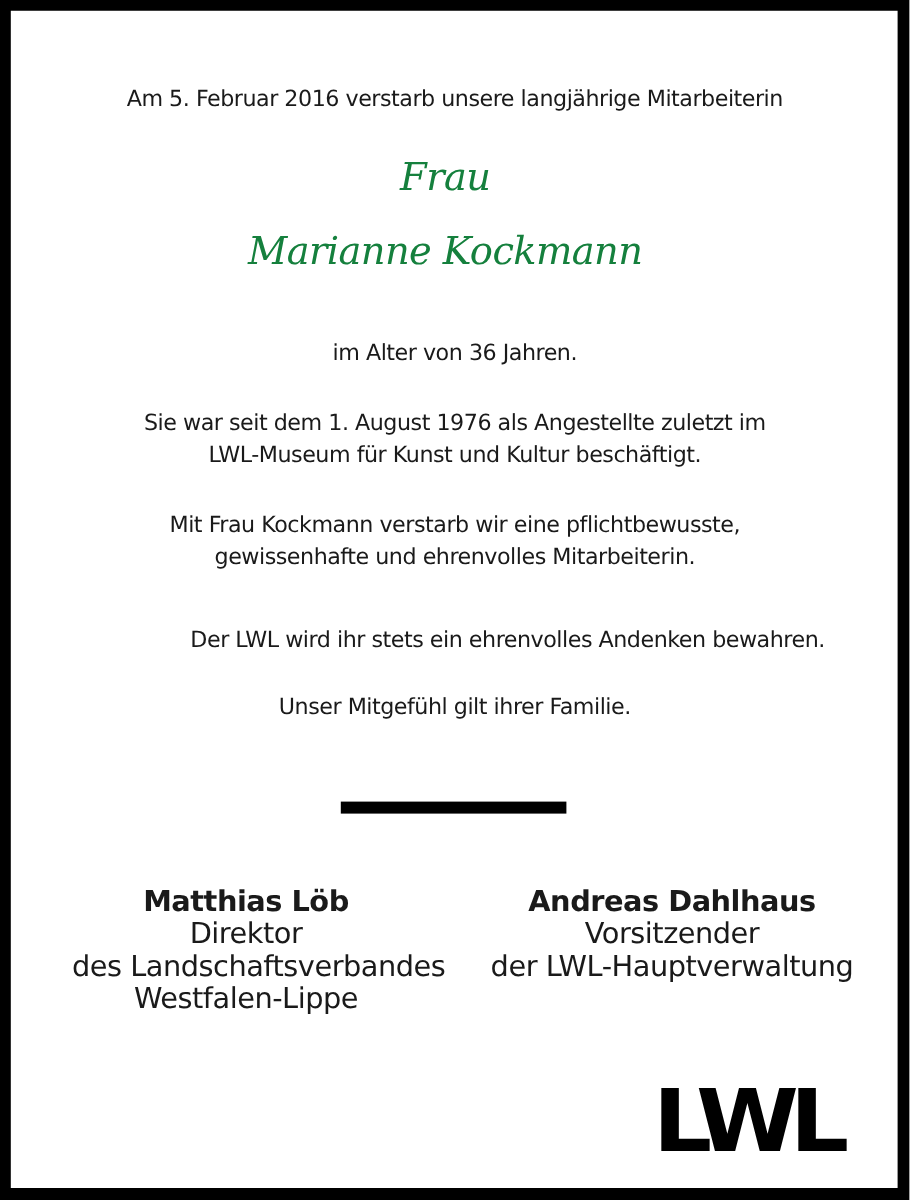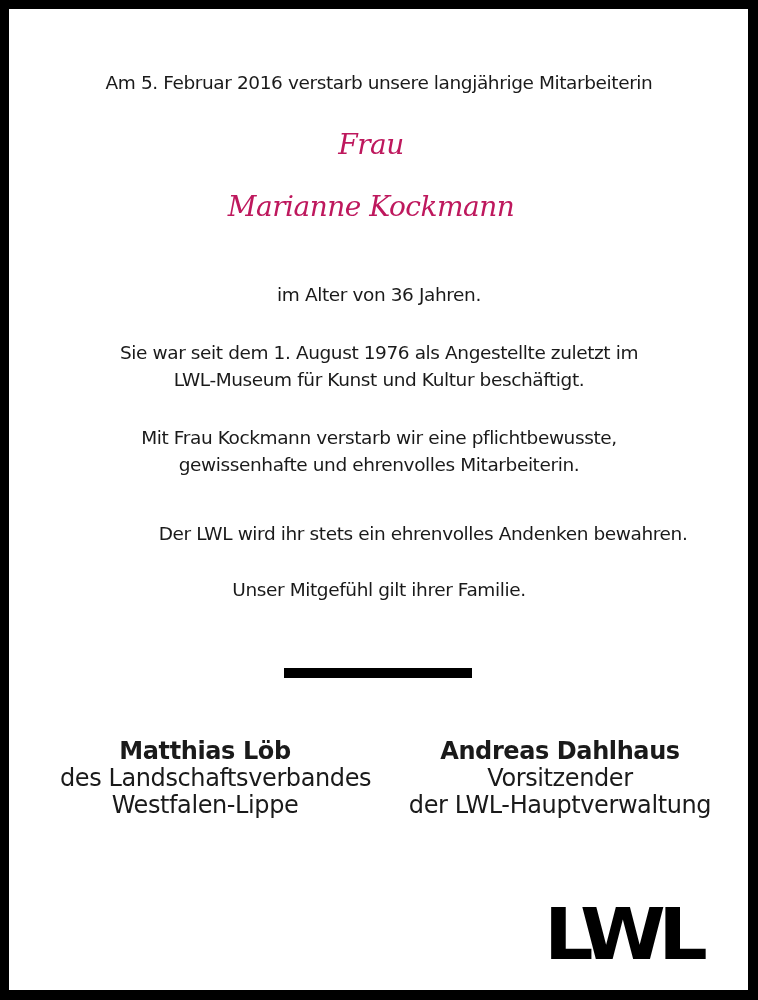--- a/index.html
+++ b/index.html
@@ -1,20 +1,20 @@
 <!DOCTYPE html>
 <html><head>
 <meta charset="utf-8">
 <style>
   html, body { margin:0; padding:0; background:#fff; }
   body { width:758px; height:1000px; position:relative; overflow:hidden; }
   .frame { position:absolute; left:0; top:0; width:758px; height:1000px; box-sizing:border-box; border:9px solid #000; border-right-width:10px; border-bottom-width:10px; background:#fff; }
   .sans { font-family:"DejaVu Sans", "Liberation Sans", sans-serif; color:#1a1a1a; }
   .line { position:absolute; left:0; width:758px; text-align:center; white-space:nowrap; font-size:18.5px; letter-spacing:-0.4px; }
-  .serif { font-family:"DejaVu Serif", "Liberation Serif", serif; font-style:italic; color:#be185d; position:absolute; left:0; width:742px; text-align:center; font-size:28px; letter-spacing:-0.5px; }
+  .serif { font-family:"DejaVu Serif", "Liberation Serif", serif; font-style:italic; color:#15803d; position:absolute; left:0; width:742px; text-align:center; font-size:32px; letter-spacing:-0.5px; }
   .rule { position:absolute; left:284px; top:668px; width:188px; height:10px; background:#000; }
   .sig { position:absolute; top:738px; text-align:center; font-size:24px; line-height:27px; letter-spacing:-0.4px; white-space:nowrap; }
   .sig .name { font-weight:bold; }
   .logo { position:absolute; left:544px; top:898px; font-family:"DejaVu Sans", "Liberation Sans", sans-serif; font-weight:bold; font-size:72px; letter-spacing:-7px; line-height:72px; color:#000; transform:scaleX(1.08); transform-origin:left top; }
 </style>
 </head>
 <body>
 
 <div class="frame"></div>
 
@@ -32,20 +32,21 @@
 <div class="line sans" style="top:454px;">gewissenhafte und ehrenvolles Mitarbeiterin.</div>
 
 <div class="line sans" style="top:523px;padding-left:44px;">Der LWL wird ihr stets ein ehrenvolles Andenken bewahren.</div>
 
 <div class="line sans" style="top:579px;">Unser Mitgefühl gilt ihrer Familie.</div>
 
 <div class="rule"></div>
 
 <div class="sig sans" style="left:60px; width:290px;">
   <div class="name">Matthias Löb</div>
+  <div>Direktor</div>
   <div>des Landschaftsverbandes</div>
   <div>Westfalen-Lippe</div>
 </div>
 
 <div class="sig sans" style="left:405px; width:310px;">
   <div class="name">Andreas Dahlhaus</div>
   <div>Vorsitzender</div>
   <div>der LWL-Hauptverwaltung</div>
 </div>
 

